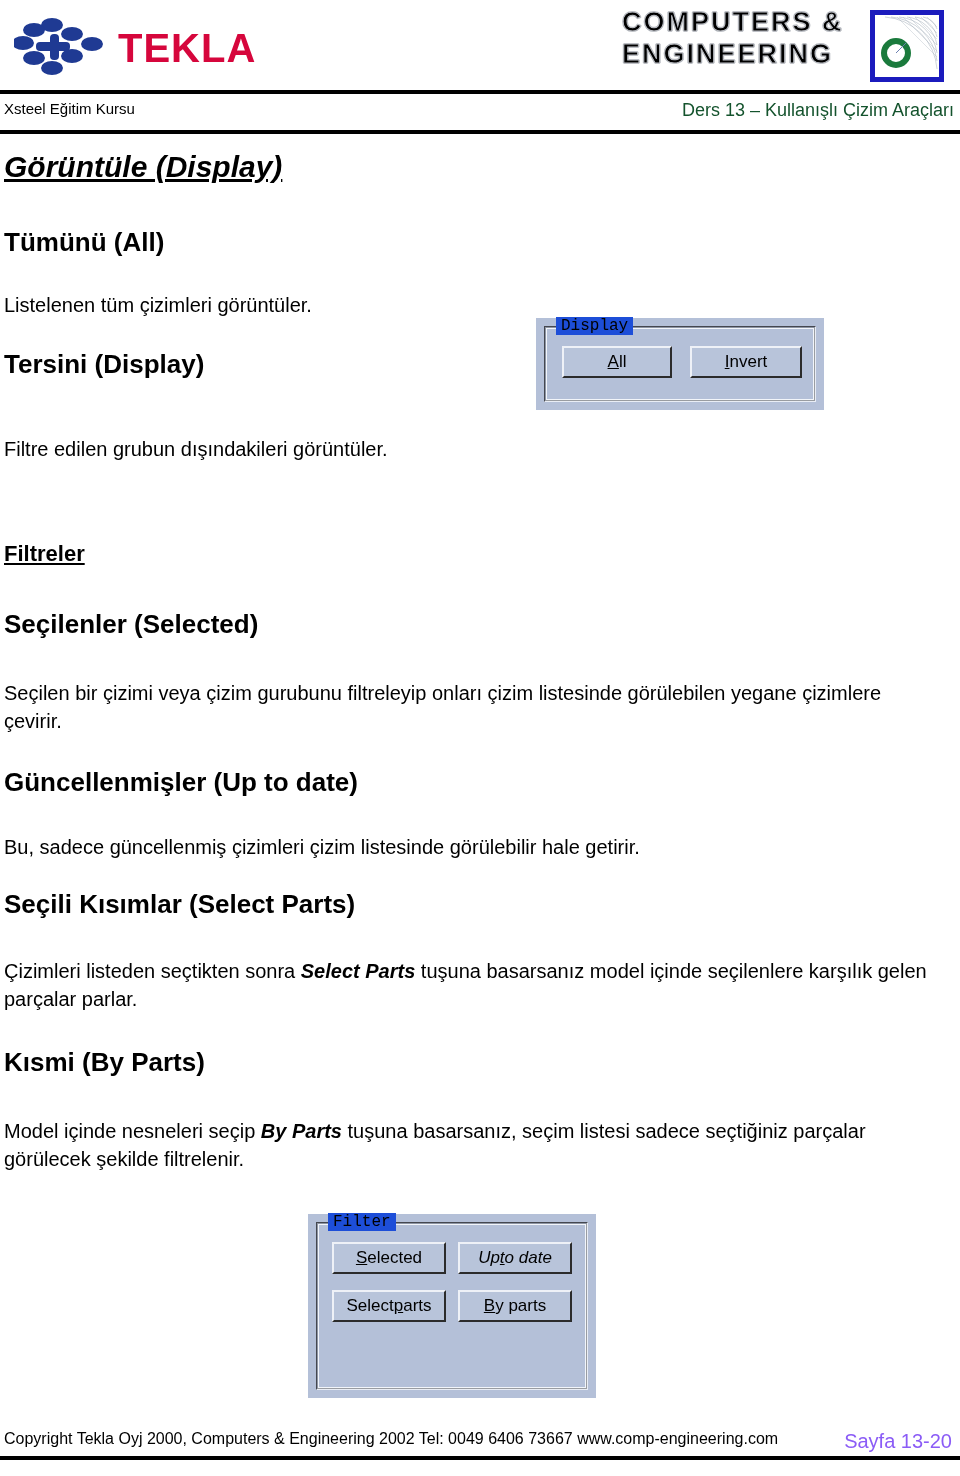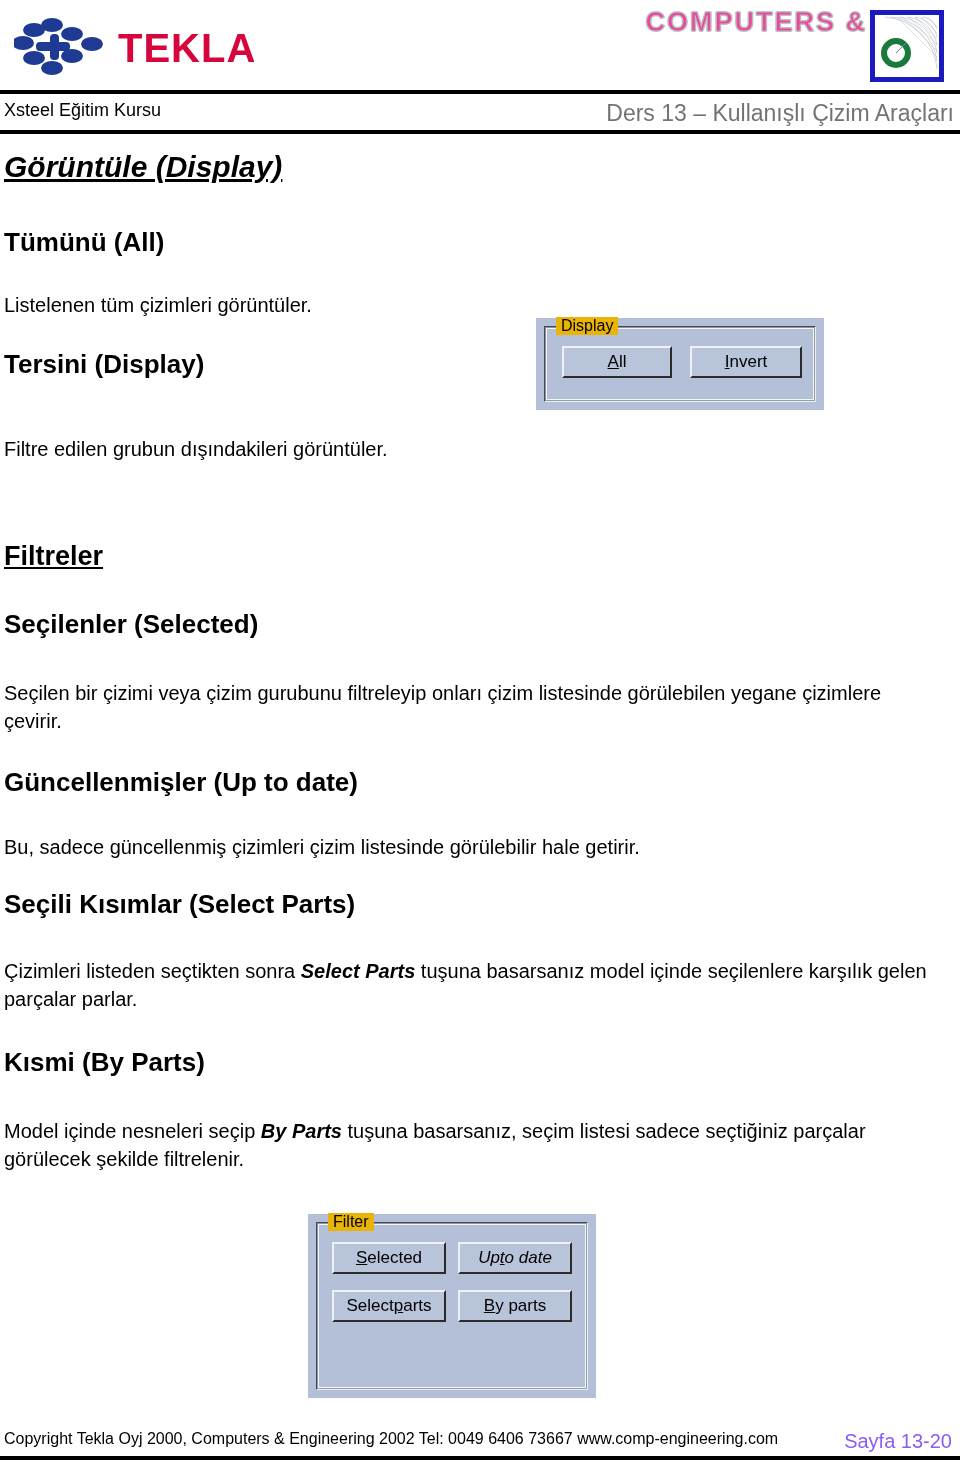--- a/index.html
+++ b/index.html
@@ -45,26 +45,26 @@
 
   .ce-logo-wrap {
     position: absolute;
     right: 8px; top: 4px;
     width: 330px; height: 84px;
   }
   .ce-text {
     position: absolute;
     left: 0; top: 2px;
     width: 245px;
-    text-align: right;
+    text-align: left;
     font-size: 27px;
     font-weight: bold;
     line-height: 32px;
     letter-spacing: 2px;
-    color: #ec4899;
+    color: #000000;
     -webkit-text-stroke: 1px #b9bcc2;
     text-shadow:
       -1px 0 #c3c6cb, 0 -1px #c3c6cb, 1px 0 #c3c6cb, 0 1px #c3c6cb;
     font-family: "Liberation Sans", sans-serif;
     white-space: nowrap;
   }
   .ce-badge {
     position: absolute;
     right: 8px; top: 6px;
     width: 74px; height: 72px;
@@ -87,29 +87,29 @@
     border-bottom: 1px solid #000;
   }
   .hdr-band {
     position: absolute;
     left: 0; top: 96px;
     width: 960px; height: 32px;
   }
   .hdr-left {
     position: absolute;
     left: 4px; top: 4px;
+    font-size: 15px;
+    color: #000;
+    white-space: nowrap;
+  }
+  .hdr-right {
+    position: absolute;
+    right: 6px; top: 4px;
     font-size: 18px;
-    color: #000;
-    white-space: nowrap;
-  }
-  .hdr-right {
-    position: absolute;
-    right: 6px; top: 4px;
-    font-size: 23px;
-    color: #737373;
+    color: #14532d;
     white-space: nowrap;
   }
   .hdr-rule-bot {
     position: absolute;
     left: 0; top: 130px;
     width: 960px; height: 0;
     border-top: 3px solid #000;
     border-bottom: 1px solid #000;
   }
 
@@ -121,21 +121,21 @@
   }
   .h-main {
     font-size: 30px;
     font-weight: bold;
     font-style: italic;
     text-decoration: underline;
     margin: 0 0 34px 2px;
     line-height: 1.1;
   }
   .h-sec {
-    font-size: 27px;
+    font-size: 22px;
     font-weight: bold;
     text-decoration: underline;
     margin: 0 0 30px 2px;
     line-height: 1.1;
   }
   .h-sub {
     font-size: 26px;
     font-weight: bold;
     margin: 0 0 26px 2px;
     line-height: 1.15;
@@ -186,26 +186,26 @@
     position: absolute;
     left: 0; top: 0; right: 0; bottom: 0;
     border: 1px solid #f2f5fa;
     border-top-color: #f2f5fa;
     border-left-color: #f2f5fa;
     pointer-events: none;
   }
   .win-group-title {
     position: absolute;
     left: 10px; top: -11px;
-    background: #eab308;
+    background: #1d4ed8;
     padding: 0 5px;
     font-size: 16px;
     color: #000;
     z-index: 2;
-    font-family: Liberation Sans, sans-serif;
+    font-family: Liberation Mono, monospace;
     line-height: 18px;
   }
   .win-btn {
     position: absolute;
     background: #b8c4da;
     border-top: 2px solid #eef1f7;
     border-left: 2px solid #eef1f7;
     border-right: 2px solid #2b2b2b;
     border-bottom: 2px solid #2b2b2b;
     box-sizing: border-box;
@@ -279,20 +279,21 @@
         <ellipse cx="58" cy="40" rx="11" ry="7"></ellipse>
         <ellipse cx="78" cy="28" rx="11" ry="7"></ellipse>
       </g>
     </svg>
     <div class="tekla-word">TEKLA</div>
   </div>
 
   <div class="ce-logo-wrap">
     <div class="ce-text">
       <div>COMPUTERS &amp;</div>
+      <div>ENGINEERING</div>
     </div>
     <div class="ce-badge">
       <div class="ce-badge-inner">
         <svg viewBox="0 0 64 62" width="100%" height="100%">
           <rect x="0" y="0" width="64" height="62" fill="#ffffff"></rect>
           <g stroke="#8d9aa8" stroke-width="0.5" fill="none" opacity="0.85">
             <path d="M10 2 A 56 56 0 0 1 62 54"></path>
             <path d="M16 2 A 50 50 0 0 1 62 46"></path>
             <path d="M24 2 A 42 42 0 0 1 62 38"></path>
             <path d="M32 2 A 34 34 0 0 1 62 30"></path>

